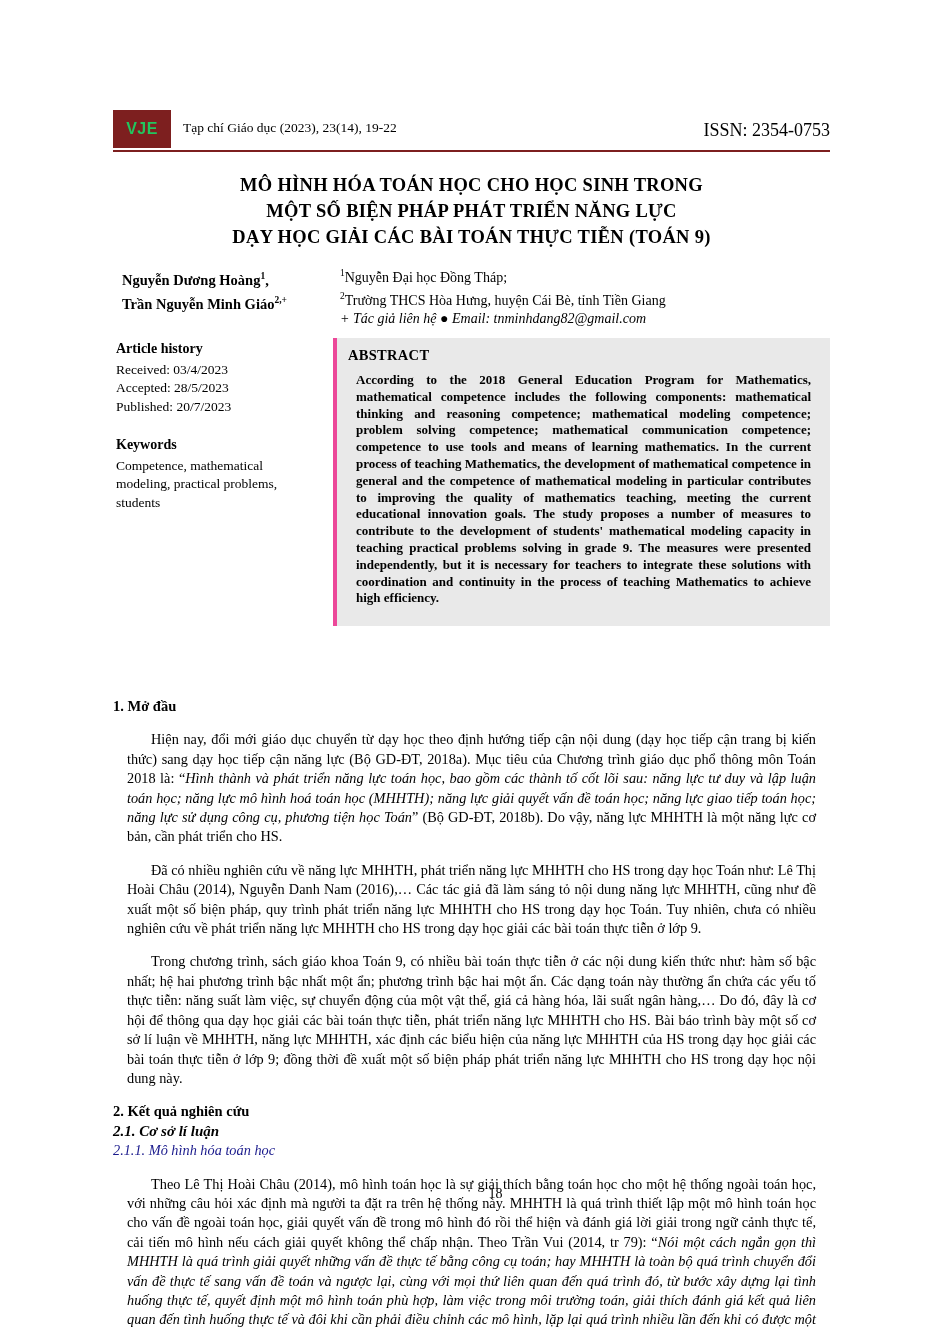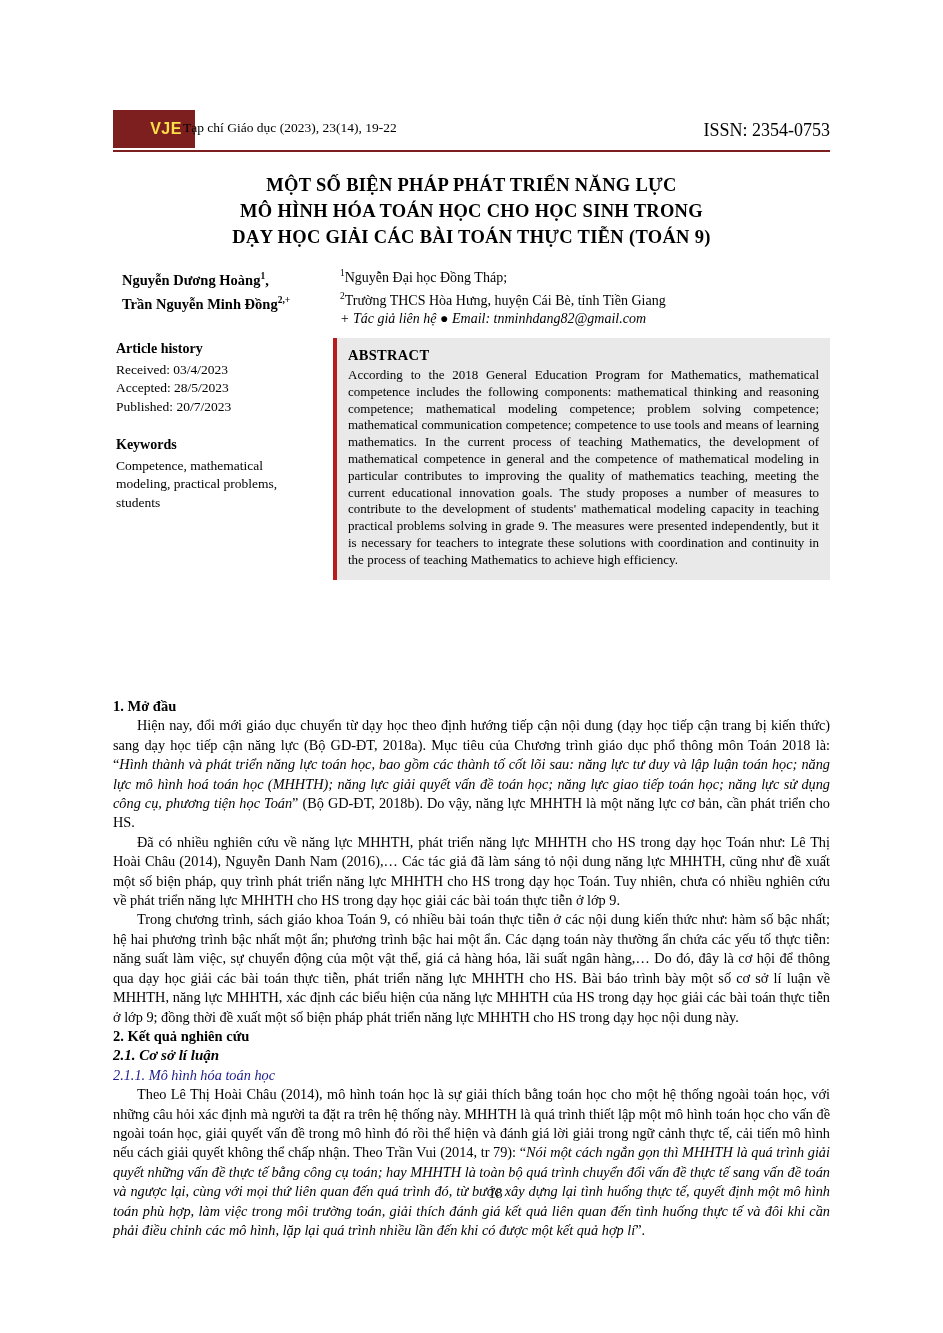--- a/index.html
+++ b/index.html
@@ -36,29 +36,28 @@
     width: 717px;
     border-top: 2px solid #7d1f1f;
   }
   .vje-badge {
     position: absolute;
     left: 0;
     top: 0;
     width: 58px;
     height: 38px;
     background: #7d1f1f;
-    color: #fde047;
+    color: #22c55e;
     font-family: "Liberation Sans", sans-serif;
     font-weight: bold;
     font-size: 16px;
     letter-spacing: 0.5px;
     display: flex;
     align-items: center;
     justify-content: center;
-    padding-left: 24px;
   }
   .journal-line {
     position: absolute;
     left: 70px;
     top: 10px;
     font-size: 13.5px;
   }
   .issn {
     position: absolute;
     right: 0;
@@ -114,47 +113,48 @@
     font-weight: bold;
   }
   .meta .block { margin-bottom: 20px; }
   
   .abstract {
     position: absolute;
     left: 333px;
     top: 338px;
     width: 497px;
     background: #e9e9e9;
-    border-left: 4px solid #b91c1c;
+    border-left: 4px solid #ec4899;
     box-sizing: border-box;
     padding: 9px 11px 11px 11px;
   }
   .abstract h4 {
     margin: 0 0 3px 0;
     font-size: 14.5px;
     font-weight: bold;
     letter-spacing: 0.3px;
   }
   .abstract p {
-    margin: 0;
+    margin: 8px;
     font-size: 13px;
     line-height: 16.8px;
     text-align: justify;
+    font-weight: bold;
   }
   
   .body {
     position: absolute;
     left: 113px;
     top: 697px;
     width: 717px;
     font-size: 14.3px;
     line-height: 19.4px;
     text-align: justify;
   }
-  .body p { margin: 0; text-indent: 24px; }
+  .body p { margin: 14px; text-indent: 24px; }
   .body h2 {
     margin: 0;
     font-size: 14.5px;
     font-weight: bold;
     text-indent: 0;
   }
   .body h3 {
     margin: 0;
     font-size: 15px;
     font-weight: bold;
@@ -186,28 +186,28 @@
 <div class="page">
 
   <div class="header">
     <div class="vje-badge">VJE</div>
     <div class="journal-line">Tạp chí Giáo dục (2023), 23(14), 19-22</div>
     <div class="issn">ISSN: 2354-0753</div>
   </div>
   <div class="header-rule"></div>
 
   <div class="title">
+    <div>MÔ HÌNH HÓA TOÁN HỌC CHO HỌC SINH TRONG</div>
     <div>MỘT SỐ BIỆN PHÁP PHÁT TRIỂN NĂNG LỰC</div>
-    <div>MÔ HÌNH HÓA TOÁN HỌC CHO HỌC SINH TRONG</div>
     <div>DẠY HỌC GIẢI CÁC BÀI TOÁN THỰC TIỄN (TOÁN 9)</div>
   </div>
 
   <div class="authors">
     <div><span>Nguyễn Dương Hoàng</span><sup>1</sup>,</div>
-    <div><span>Trần Nguyễn Minh Đồng</span><sup>2,+</sup></div>
+    <div><span>Trần Nguyễn Minh Giáo</span><sup>2,+</sup></div>
   </div>
 
   <div class="affil">
     <div><sup>1</sup><span>Nguyễn Đại học Đồng Tháp;</span></div>
     <div><sup>2</sup><span>Trường THCS Hòa Hưng, huyện Cái Bè, tỉnh Tiền Giang</span></div>
     <div class="email">+ Tác giả liên hệ ● Email: tnminhdang82@gmail.com</div>
   </div>
 
   <div class="meta">
     <div class="block">

